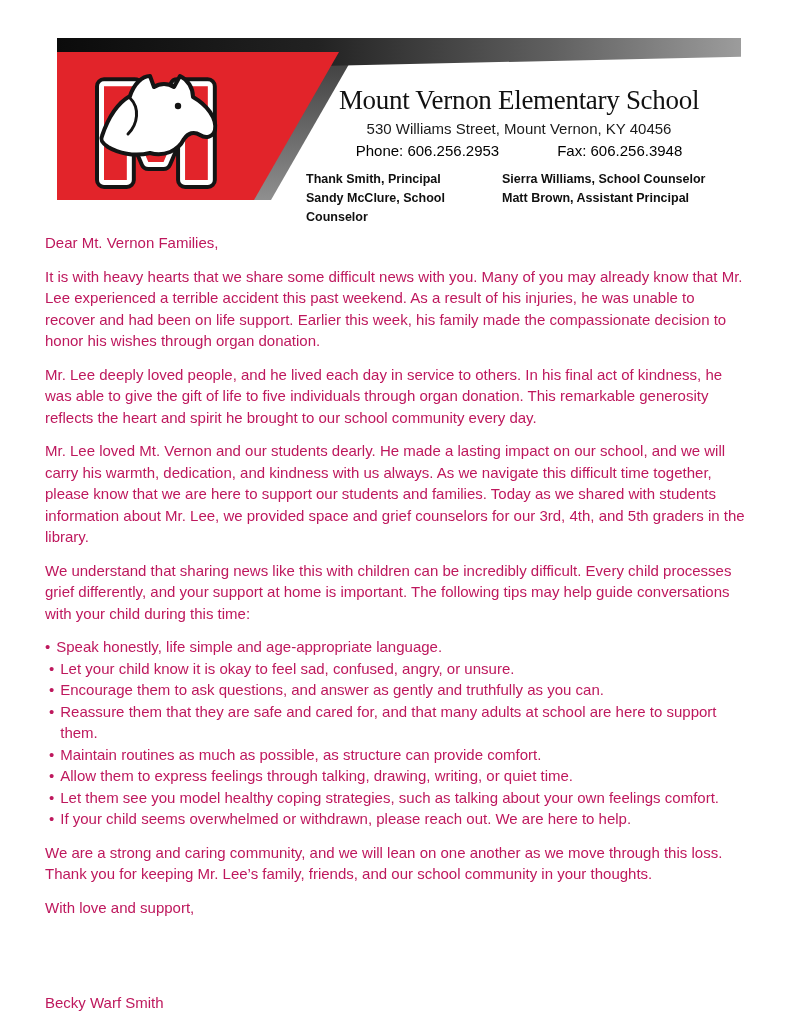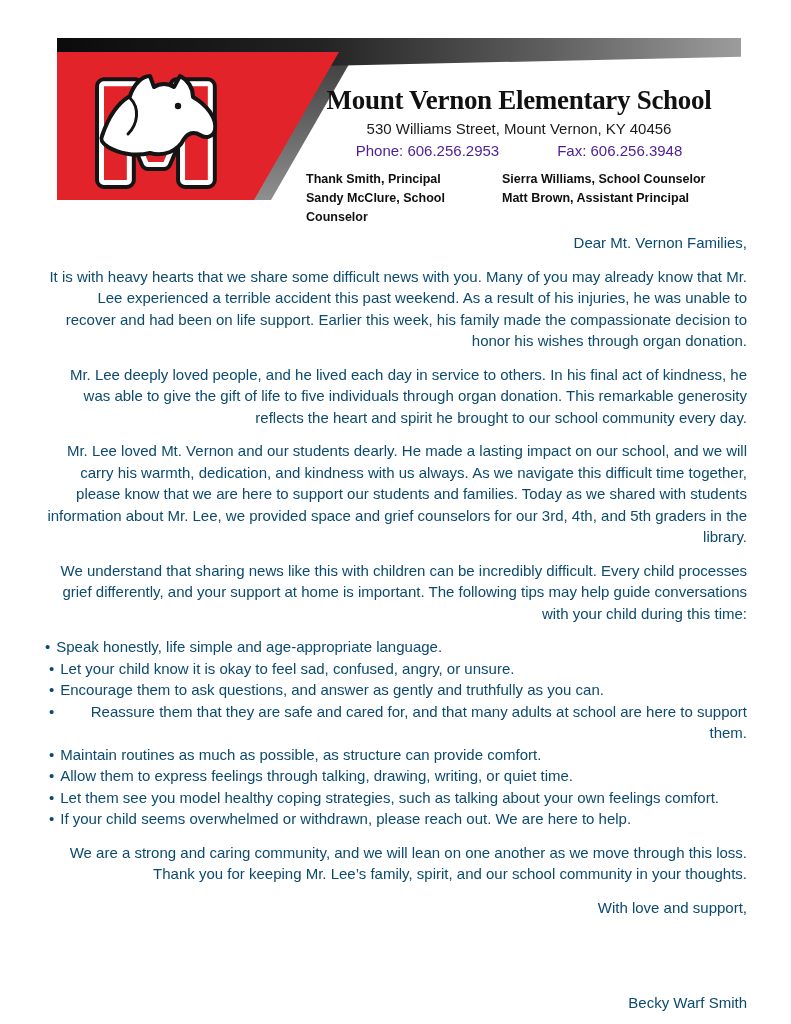--- a/index.html
+++ b/index.html
@@ -30,39 +30,39 @@
   .logo {
     position:absolute; top:60px; left:80px; width:152px; height:136px; z-index:4;
   }
 
   
   .head-text {
     position:absolute; top:86px; left:298px; width:442px; z-index:5;
     text-align:center; color:#141414;
   }
   .school-name {
-    font-family:"Liberation Serif", serif; font-weight:700;
+    font-family:"Liberation Serif", serif; font-weight:400;
     font-size:27px; line-height:1.05; letter-spacing:-0.3px; color:#111;text-align:center;
   }
   .address { font-size:15px; margin-top:6px; color:#1a1a1a; }
   .phone-fax {
     display:flex; justify-content:center; gap:58px;
-    font-size:15px; margin-top:5px; color:#4c1d95;
+    font-size:15px; margin-top:5px; color:#000000;
   }
   .staff-cols { display:flex; margin-top:11px; padding-left:8px; }
   .staff-col {
     width:196px; text-align:left; font-weight:700;
     font-size:12.5px; line-height:1.5; color:#101010;
   }
   .staff-col:last-child { width:auto; }
 
   
   .letter-body {
     position:absolute; top:232px; left:45px; width:702px;
-    font-size:15px; line-height:21.5px; color:#0c4a6e;text-align:right;
+    font-size:15px; line-height:21.5px; color:#be185d;
   }
   .letter-body p { margin:0 0 12px 0; }
   .salutation { margin-bottom:12px; }
   .bullets { margin:0 0 12px 0; }
   .bullet-line { display:flex; }
   .bullet-glyph { margin-right:6px; flex:0 0 auto; }
   .bullet-line + .bullet-line .bullet-glyph { margin-left:4px; }
   .signoff { margin-bottom:74px !important; }
   .sig-name, .sig-title { margin:0; }
 </style>
@@ -142,21 +142,21 @@
       <div class="bullet-line">
         <span class="bullet-glyph">•</span>
         <span>Let them see you model healthy coping strategies, such as talking about your own feelings comfort.</span>
       </div>
       <div class="bullet-line">
         <span class="bullet-glyph">•</span>
         <span>If your child seems overwhelmed or withdrawn, please reach out. We are here to help.</span>
       </div>
     </div>
 
-    <p>We are a strong and caring community, and we will lean on one another as we move through this loss. Thank you for keeping Mr. Lee’s family, spirit, and our school community in your thoughts.</p>
+    <p>We are a strong and caring community, and we will lean on one another as we move through this loss. Thank you for keeping Mr. Lee’s family, friends, and our school community in your thoughts.</p>
 
     <p class="signoff">With love and support,</p>
 
     <p class="sig-name">Becky Warf Smith</p>
 
   </div>
 
 </div>
 
 </body></html>

